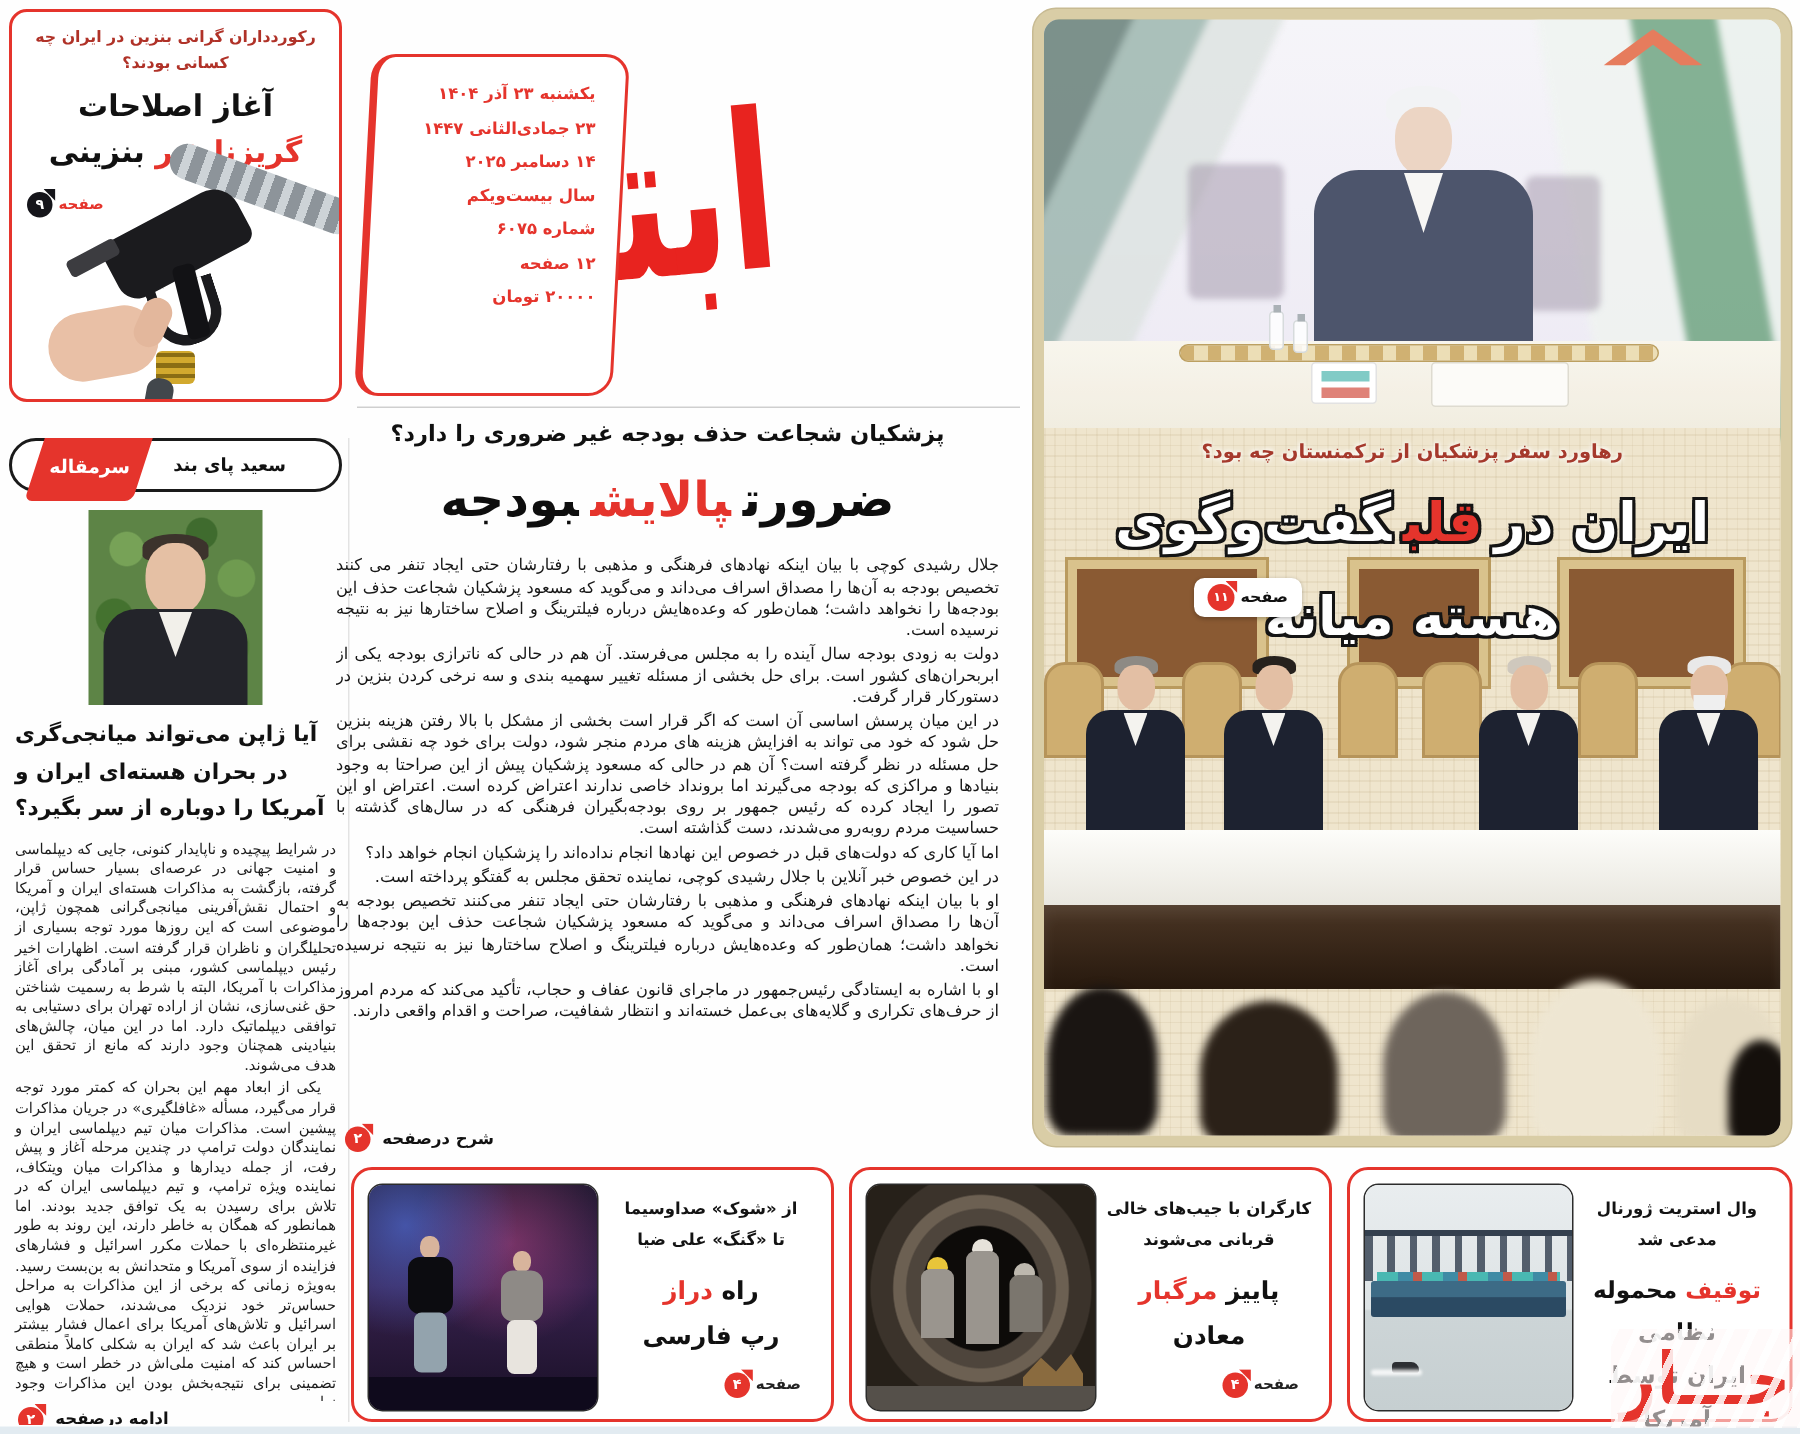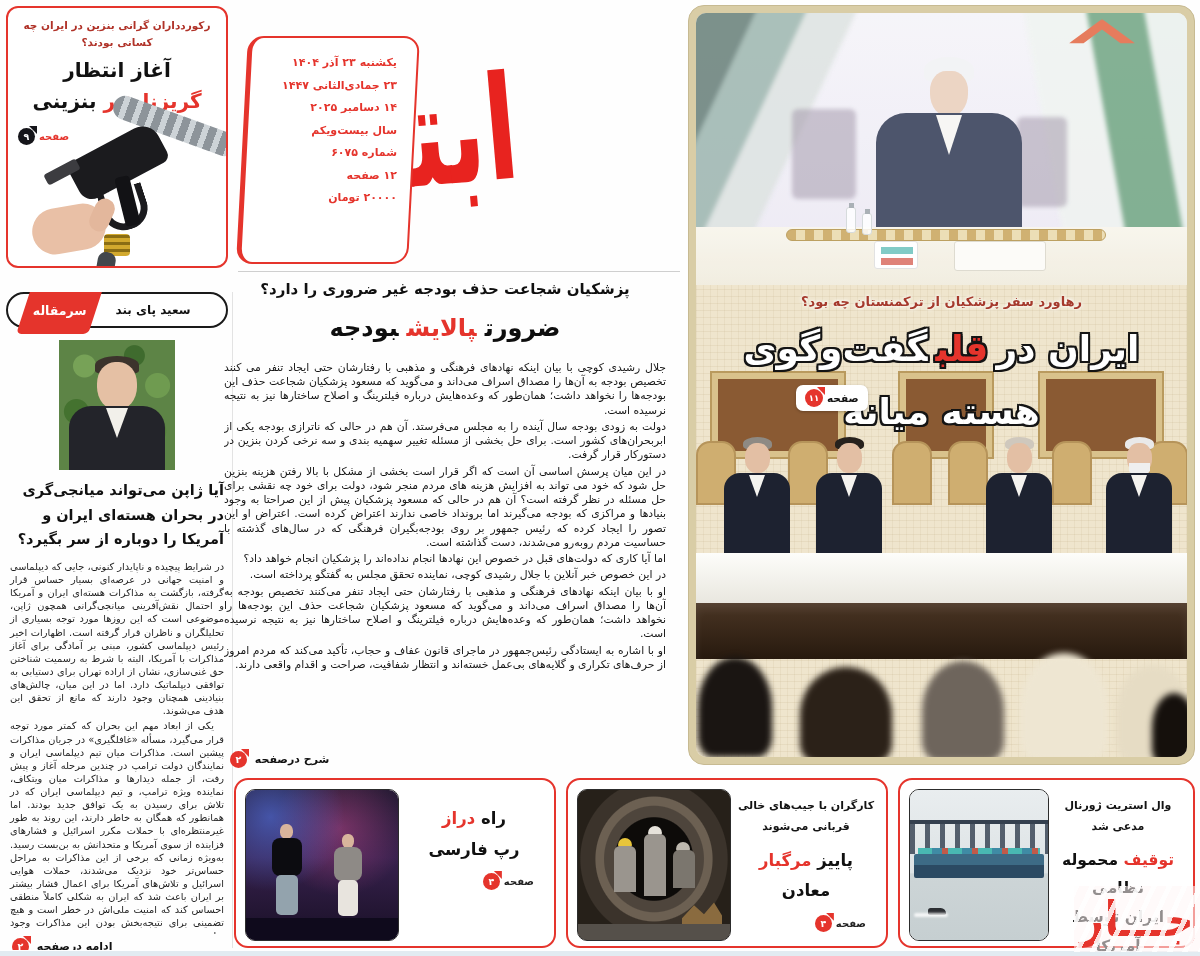--- a/index.html
+++ b/index.html
@@ -66,21 +66,21 @@
                 radial-gradient(circle at 15% 55%, #44722f 12px, transparent 13px),
                 radial-gradient(circle at 80% 70%, #557f3c 14px, transparent 15px); }
   .p-head { position:absolute; left:38px; top:22px; width:40px; height:48px; background:#e5c0a4;
             border-radius:45% 45% 48% 48%; }
   .p-hair { position:absolute; left:36px; top:16px; width:44px; height:18px; background:#3c332c;
             border-radius:50% 50% 20% 20%; }
   .p-suit { position:absolute; left:10px; top:66px; width:96px; height:64px; background:#23242a;
             border-radius:22px 22px 0 0; }
   .p-shirt { position:absolute; left:47px; top:68px; width:22px; height:30px; background:#f2f0ea;
              clip-path:polygon(0 0,100% 0,50% 100%); }
-  .ed-headline { margin:8px 4px 6px; text-align:right; font-size:14.5px; font-weight:bold;
+  .ed-headline { margin:8px 4px 6px; text-align:left; font-size:14.5px; font-weight:bold;
                  color:#111; line-height:1.7; }
   .ed-body { padding:2px 4px 0; font-size:9.8px; line-height:1.34; text-align:justify; color:#1d1d1d;
              height:376px; overflow:hidden; }
   .ed-body p + p { margin-top:2px; text-indent:10px; }
 
   
   .masthead { position:absolute; left:238px; top:4px; width:442px; height:268px;
               border-bottom:1px solid #cfcfcf; }
   .logo { position:absolute; left:-8px; top:10px; width:320px; height:250px; display:flex;
           align-items:center; justify-content:center; color:#e8231f; font-weight:bold;
@@ -90,21 +90,21 @@
   .info-box { position:absolute; right:266px; top:32px; width:172px; height:228px;
               border:2.5px solid #e5342c; border-left-width:5px; border-radius:16px;
               transform:skewX(-3deg); background:#fff; }
   .info-inner { transform:skewX(3deg); padding:14px 16px; }
   .info-inner div { color:#e5342c; font-size:11px; font-weight:bold; line-height:2.05;
                     white-space:nowrap; }
 
   
   .main-story { position:absolute; left:224px; top:276px; width:442px; height:496px; }
   .ms-kicker { text-align:center; font-size:15px; font-weight:bold; color:#101010; margin-top:4px; }
-  .ms-headline { text-align:center; font-size:24px; font-weight:bold; color:#0e0e0e;
+  .ms-headline { text-align:center; font-size:32px; font-weight:bold; color:#0e0e0e;
                  margin:16px 0 18px; line-height:1.2; }
   .ms-headline .red { color:#e5342c; }
   .ms-headline span { margin:0 4px; }
   .ms-body { font-size:10.8px; line-height:1.32; text-align:justify; color:#161616;
              height:332px; overflow:hidden; }
   .ms-body p + p { margin-top:2px; }
   .ms-more { position:absolute; bottom:0; left:0; }
 
   
   .photo-card { position:absolute; left:688px; top:5px; width:507px; height:760px;
@@ -246,21 +246,21 @@
   .vline { position:absolute; left:232px; top:292px; width:1px; height:656px; background:#e3e3e3; }
   .bottom-strip { position:absolute; left:0; bottom:0; width:100%; height:5px; background:#e2ebf1; }
 </style>
 </head>
 <body>
 
 <div class="page">
 
   <section class="fuel-box">
     <div class="fuel-kicker">رکوردداران گرانی بنزین در ایران چه کسانی بودند؟</div>
-    <div class="fuel-title">آغاز انتظار</div>
+    <div class="fuel-title">آغاز اصلاحات</div>
     <div class="fuel-title">
       <span class="red">گریزناپذیر</span>
       <span>بنزینی</span>
     </div>
     <div class="fuel-page">
       <span>صفحه</span>
       <span class="drop black">۹</span>
     </div>
     <div class="nozzle-art">
       <div class="hose-top"></div>
@@ -428,20 +428,24 @@
         <div class="s-f1-head"></div>
         <div class="s-f1-top"></div>
         <div class="s-f1-legs"></div>
         <div class="s-f2-head"></div>
         <div class="s-f2-top"></div>
         <div class="s-f2-legs"></div>
         <div class="s-floor"></div>
       </div>
     </div>
     <div class="bbox-text" style="width:148px;">
+      <div class="bb-kicker">
+        <div>از «شوک» صداوسیما</div>
+        <div>تا «گنگ» علی ضیا</div>
+      </div>
       <div class="bb-headline">
         <div>
           <span>راه</span>
           <span class="red">دراز</span>
         </div>
         <div>رپ فارسی</div>
       </div>
       <div class="bb-page">
         <span>صفحه</span>
         <span class="drop">۴</span>

